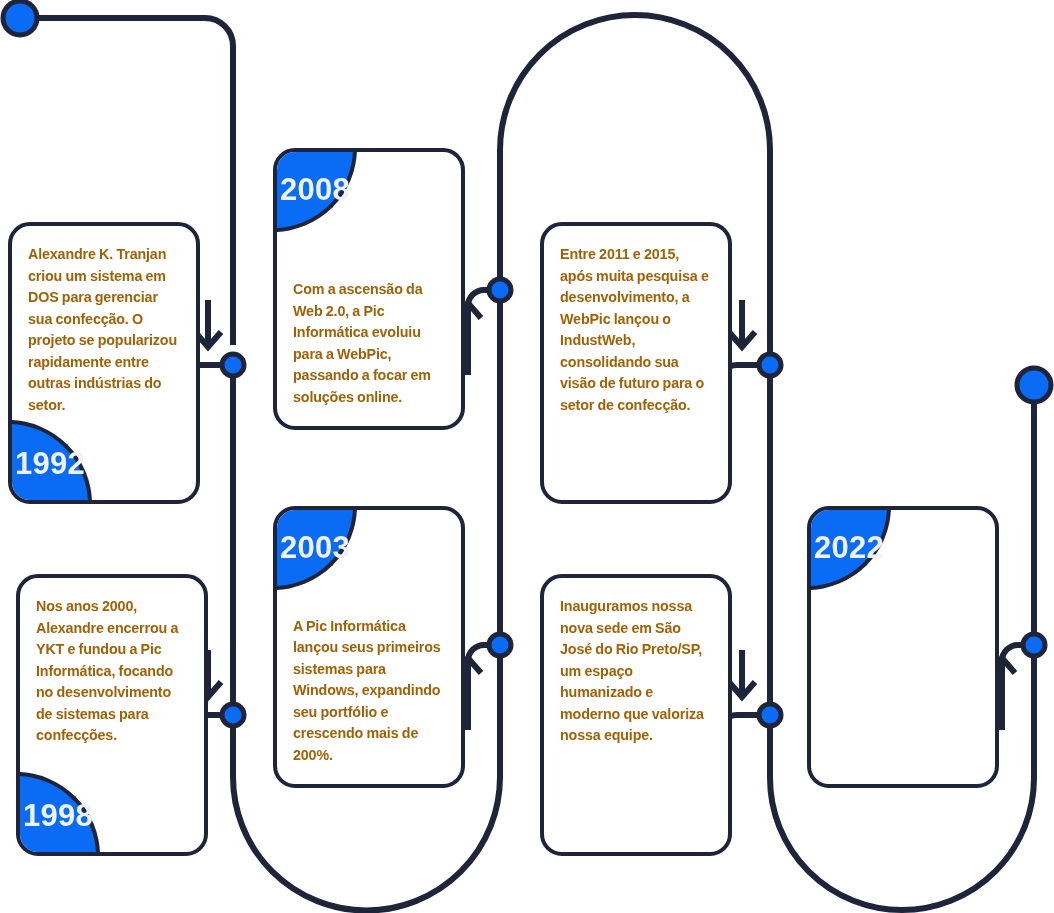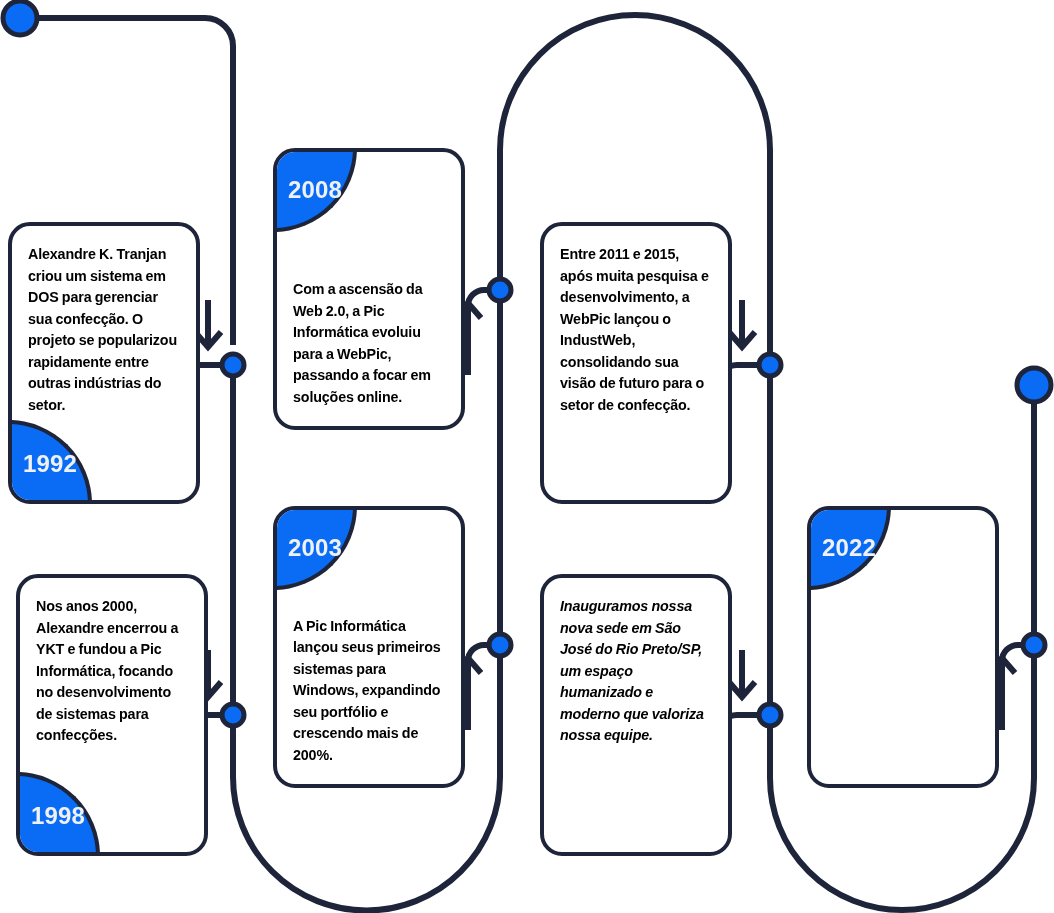--- a/index.html
+++ b/index.html
@@ -27,37 +27,37 @@
     background: #ffffff;
     border: 4px solid #1e2439;
     border-radius: 22px;
     overflow: hidden;
     z-index: 3;
   }
   .card-text {
     position: absolute;
     left: 0; right: 0;
     padding: 0 16px;
-    color: #000000;
+    color: #a16207;
     font-size: 14.3px;
     line-height: 21.5px;
     font-weight: bold;
     letter-spacing: -0.15px;
     word-spacing: -0.5px;
   }
   .card.badge-bottom .card-text { top: 18px; }
   .card.badge-top .card-text { bottom: 18px; }
 
   .badge {
     position: absolute;
     width: 84px;
     height: 84px;
     background: #0a6cf5;
     color: #eef2f7;
-    font-size: 24px;
+    font-size: 31px;
     font-weight: bold;
     letter-spacing: 0.2px;
     display: flex;
     align-items: center;
     justify-content: center;
     z-index: 4;
   }
   .badge.bl {
     left: -4px; bottom: -4px;
     border-top-right-radius: 84px;
@@ -154,21 +154,21 @@
 
   <div class="card badge-top" style="left:273px; top:148px; width:192px; height:282px;">
     <div class="card-text">Com a ascensão da Web 2.0, a Pic Informática evoluiu para a WebPic, passando a focar em soluções online.</div>
     <div class="badge tl">2008</div>
   </div>
 
   <div class="card badge-bottom" style="left:540px; top:222px; width:192px; height:282px;">
     <div class="card-text">Entre 2011 e 2015, após muita pesquisa e desenvolvimento, a WebPic lançou o IndustWeb, consolidando sua visão de futuro para o setor de confecção.</div>
   </div>
 
-  <div class="card badge-bottom" style="left:540px; top:574px; width:192px; height:282px;font-style:italic;">
+  <div class="card badge-bottom" style="left:540px; top:574px; width:192px; height:282px;">
     <div class="card-text">Inauguramos nossa nova sede em São José do Rio Preto/SP, um espaço humanizado e moderno que valoriza nossa equipe.</div>
   </div>
 
   <div class="card badge-top" style="left:807px; top:506px; width:192px; height:282px;">
     <div class="badge tl">2022</div>
   </div>
 
 </div>
 
 </body></html>

